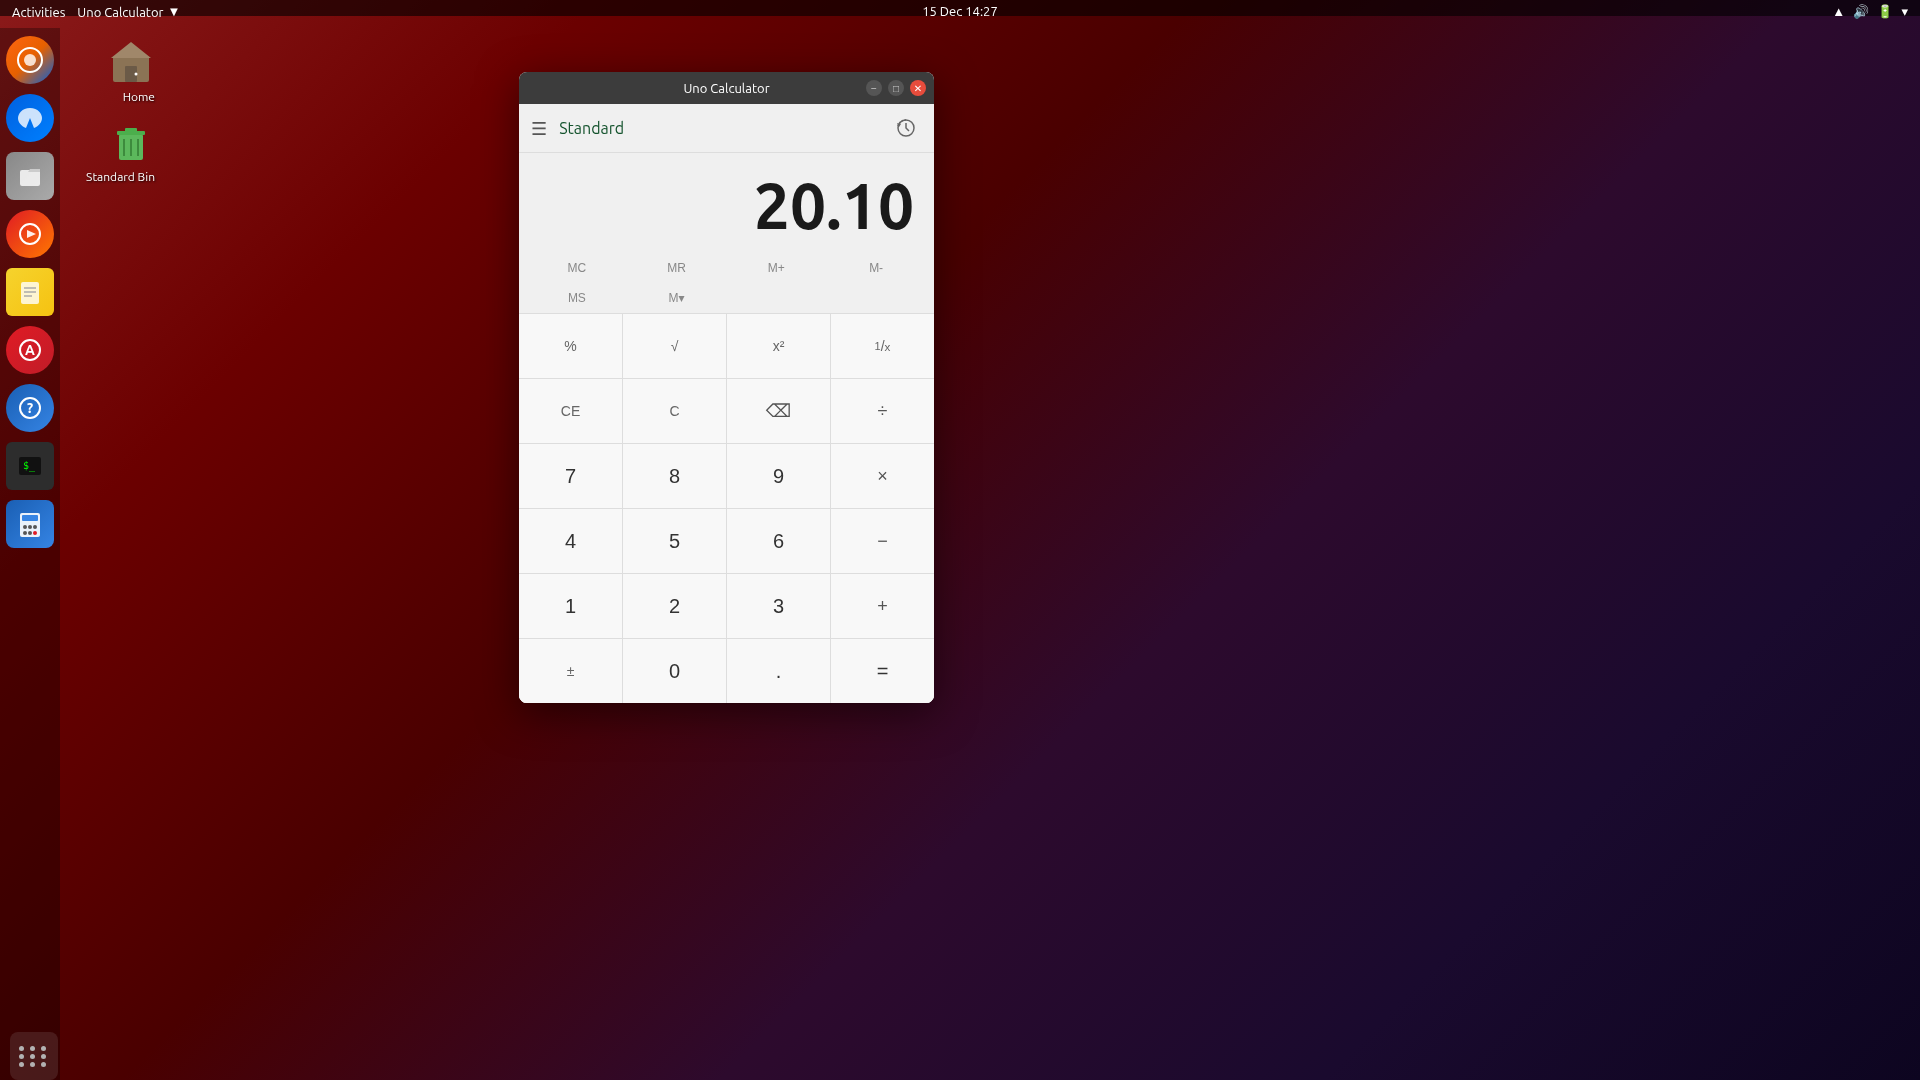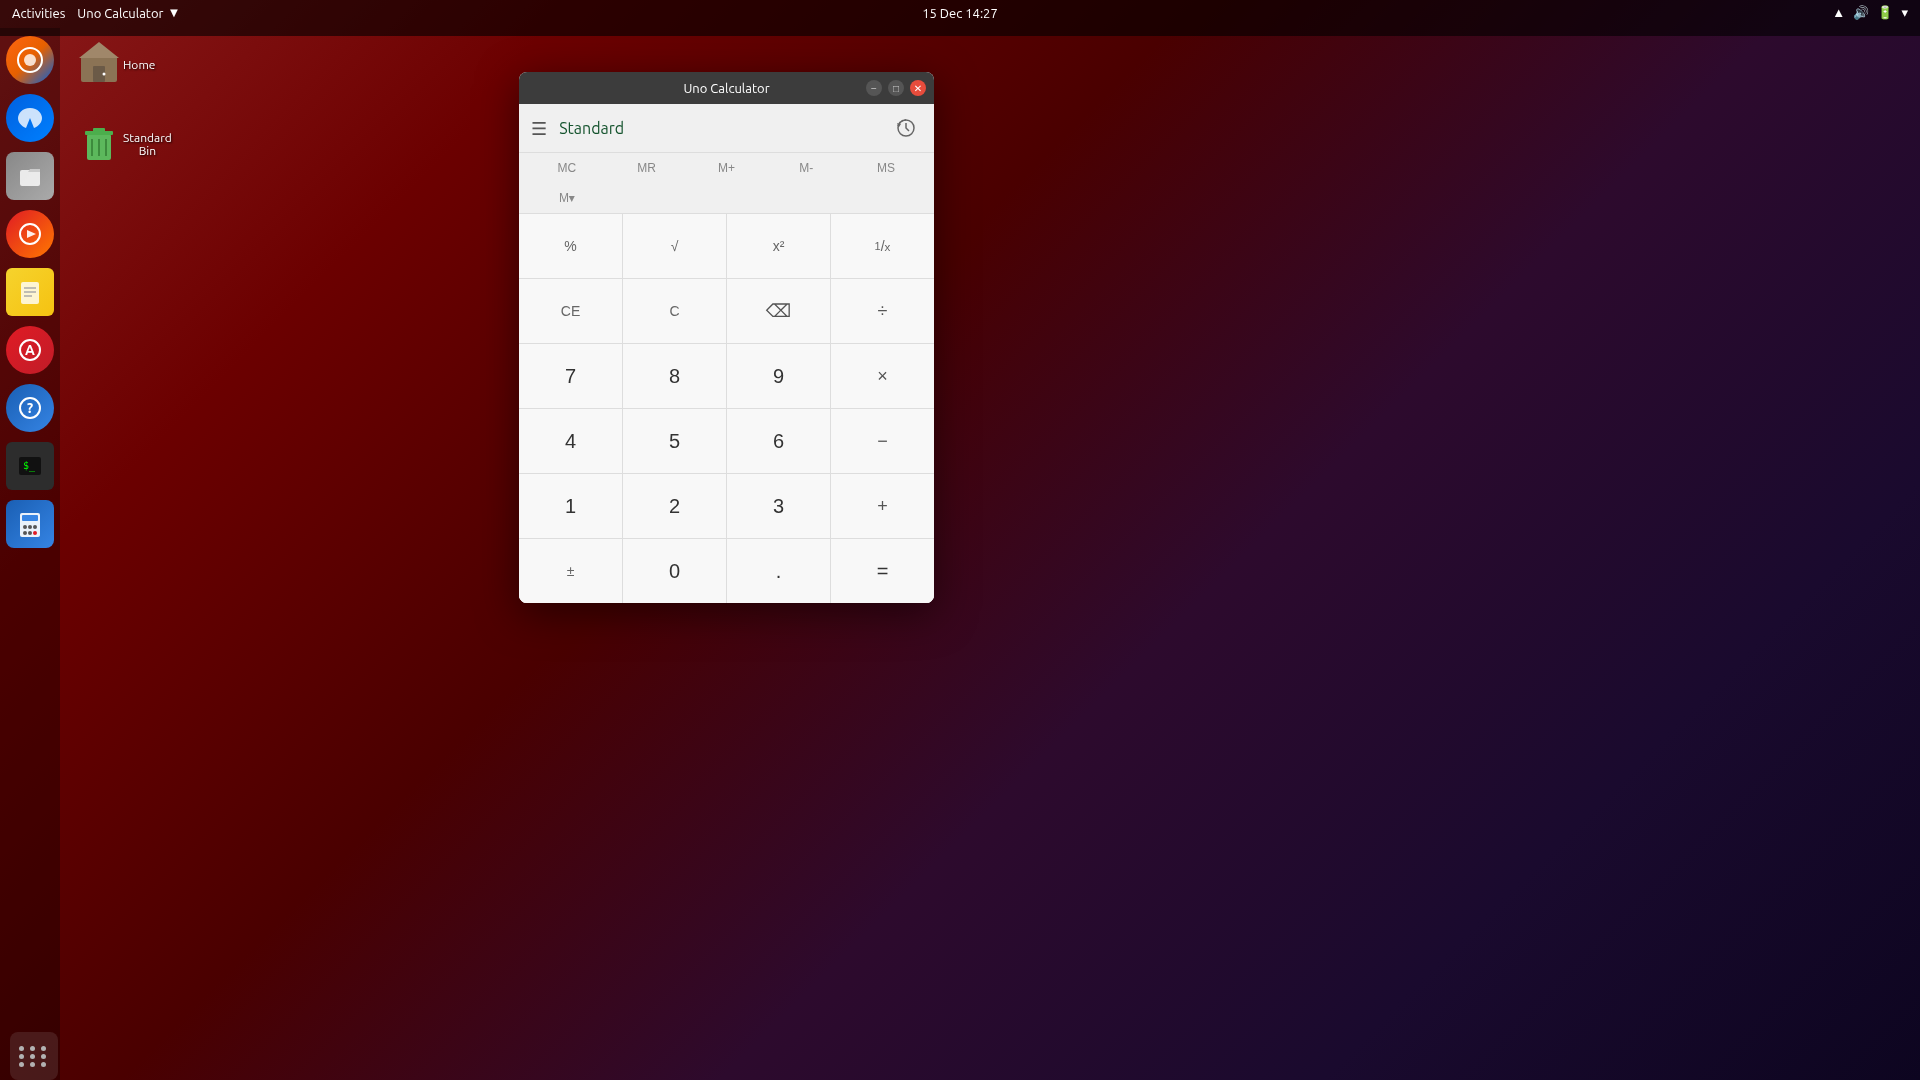--- a/index.html
+++ b/index.html
@@ -10,26 +10,26 @@
       overflow: hidden;
       font-family: 'Ubuntu', 'Cantarell', sans-serif;
       background: linear-gradient(135deg, #8B1A1A 0%, #6B0000 20%, #4A0000 40%, #2D0A2D 60%, #1A0A2E 80%, #0D0520 100%);
       position: relative;
     }
 
     
     .topbar {
       position: absolute;
       top: 0; left: 0; right: 0;
-      height: 36px;
+      height: 16px;
       background: rgba(0,0,0,0.6);
       display: flex;
-      align-items: flex-end;
+      align-items: flex-start;
       justify-content: space-between;
-      padding: 16px 12px;
+      padding: 4px 12px;
       color: #fff;
       font-size: 13px;
       z-index: 100;
     }
 
     .topbar-left {
       display: flex;
       align-items: center;
       gap: 12px;
     }
@@ -96,22 +96,22 @@
       flex-direction: column;
       align-items: center;
       cursor: pointer;
       margin-bottom: 4px;
     }
 
     
     .desktop-icon {
       position: absolute;
       display: flex;
-      flex-direction: row;
-      align-items: center;
+      flex-direction: column;
+      align-items: flex-end;
       cursor: pointer;
       width: 80px;
     }
 
     .desktop-icon .icon-img {
       width: 48px;
       height: 48px;
       display: flex;
       align-items: center;
       justify-content: center;
@@ -232,21 +232,21 @@
     .display-value {
       font-size: 64px;
       font-weight: bold;
       color: #1a1a1a;
       line-height: 1;
     }
 
     
     .memory-row {
       display: grid;
-      grid-template-columns: repeat(5, 1fr);
+      grid-template-columns: repeat(4, 1fr);
       padding: 0 8px;
       background: #f0f0f0;
       border-bottom: 1px solid #ddd;
     }
 
     .mem-btn {
       padding: 8px 4px;
       text-align: center;
       font-size: 12px;
       color: #888;
@@ -492,20 +492,23 @@
       <button class="history-btn">
         <svg width="20" height="20" viewBox="0 0 20 20">
           <circle cx="10" cy="10" r="8" fill="none" stroke="#666" stroke-width="1.5"></circle>
           <polyline points="10,5 10,10 13,13" fill="none" stroke="#666" stroke-width="1.5"></polyline>
           <path d="M2,8 A8,8 0 0,1 10,2" fill="none" stroke="#666" stroke-width="1.5" stroke-dasharray="2,1"></path>
           <polygon points="1,5 3,9 5,6" fill="#666"></polygon>
         </svg>
       </button>
     </div>
 
+    <div class="calc-display">
+      <span class="display-value">20.10</span>
+    </div>
 
     <div class="memory-row">
       <button class="mem-btn">MC</button>
       <button class="mem-btn">MR</button>
       <button class="mem-btn">M+</button>
       <button class="mem-btn">M-</button>
       <button class="mem-btn">MS</button>
       <button class="mem-btn">M▾</button>
     </div>
 

